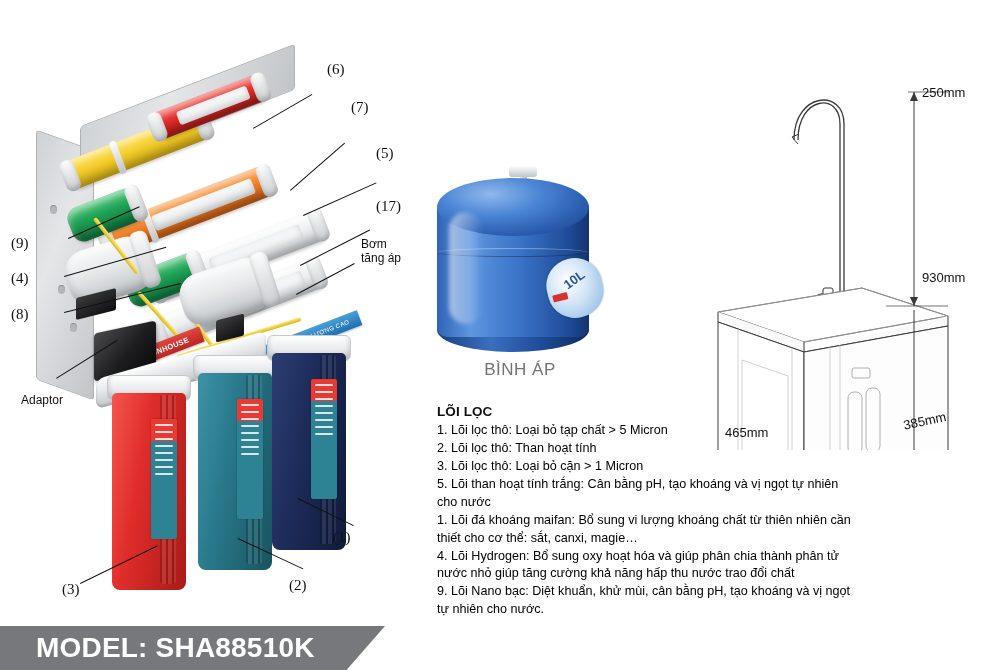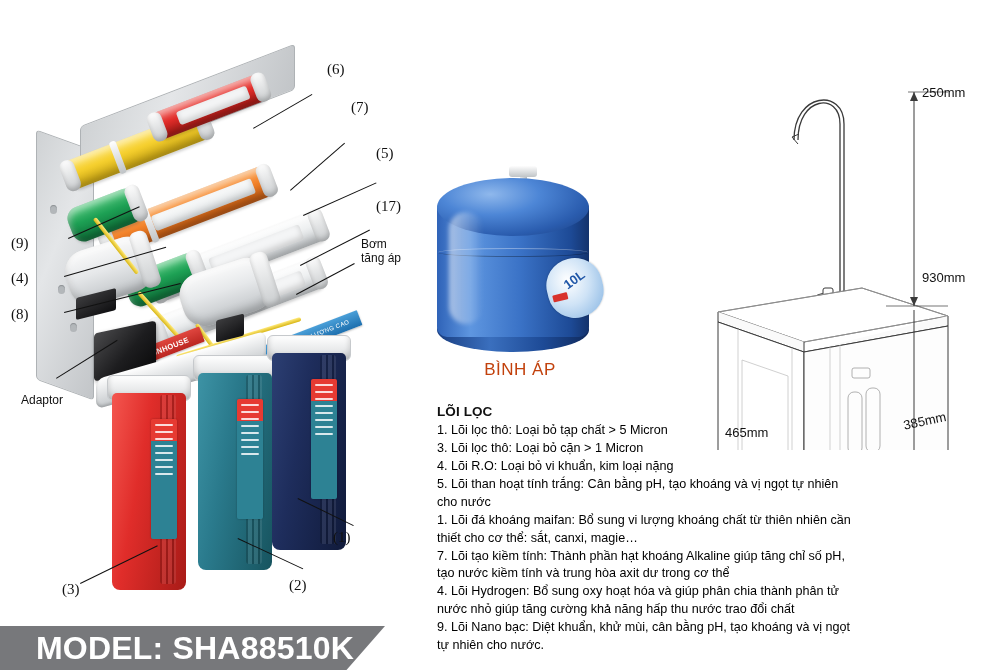--- a/index.html
+++ b/index.html
@@ -198,21 +198,21 @@
     border-radius:50%/45%;
     background:radial-gradient(ellipse at 40% 35%, #ffffff 0%, #cfe3f6 45%, #7fb0e0 100%);
     transform: rotate(-14deg);
     box-shadow: 0 0 2px rgba(0,0,0,.3);
     overflow:hidden;
   }
   .tank-label .cap { position:absolute; left:4px; top:32px; width:15px; height:7px; background:#d8322c; border-radius:1px; }
   .tank-label .vol { position:absolute; left:18px; top:14px; font-size:13px; font-weight:bold; color:#2057a8; transform:rotate(-22deg); font-family:"Liberation Sans",sans-serif; }
   .tank-caption {
     position:absolute; left:0; right:0; top:200px; text-align:center;
-    font-family:"Liberation Sans", sans-serif; font-size:17px; color:#c2410c; letter-spacing:.5px;
+    font-family:"Liberation Sans", sans-serif; font-size:17px; color:#737373; letter-spacing:.5px;
   }
 
   
   #filter-list { position:absolute; left:437px; top:404px; width:420px; }
   #filter-list h3 {
     margin:0 0 3px 0; font-size:13.5px; font-weight:bold; letter-spacing:.1px;
     font-family:"Liberation Sans", sans-serif; color:#111;
   }
   #filter-list ul { list-style:none; margin:0; padding:0; }
   #filter-list li {
@@ -230,21 +230,21 @@
   }
 
   
   #model-banner {
     position:absolute; left:0; bottom:0; width:385px; height:44px;
     background:#77787b;
     clip-path: polygon(0 0, 100% 0, 90% 100%, 0 100%);
     display:flex; align-items:center;
   }
   #model-banner span {
-    color:#ffffff; font-weight:bold; font-size:32px; letter-spacing:.2px;
+    color:#ffffff; font-weight:bold; font-size:28px; letter-spacing:.2px;
     padding-left:36px; font-family:"Liberation Sans", sans-serif;
   }
 </style>
 </head>
 <body>
 
 <div id="stage">
 
   <div id="ro-unit">
 
@@ -403,25 +403,24 @@
       <div class="cap"></div>
       <div class="vol">10L</div>
     </div>
     <div class="tank-caption">BÌNH ÁP</div>
   </div>
 
   <div id="filter-list">
     <h3>LÕI LỌC</h3>
     <ul>
       <li>1. Lõi lọc thô: Loại bỏ tạp chất &gt; 5 Micron</li>
+      <li>2. Lõi lọc thô: Than hoạt tính</li>
       <li>3. Lõi lọc thô: Loại bỏ cặn &gt; 1 Micron</li>
-      <li>4. Lõi R.O: Loại bỏ vi khuẩn, kim loại nặng</li>
       <li>5. Lõi than hoạt tính trắng: Cân bằng pH, tạo khoáng và vị ngọt tự nhiên cho nước</li>
       <li>1. Lõi đá khoáng maifan: Bổ sung vi lượng khoáng chất từ thiên nhiên cần thiết cho cơ thể: sắt, canxi, magie…</li>
-      <li>7. Lõi tạo kiềm tính: Thành phần hạt khoáng Alkaline giúp tăng chỉ số pH, tạo nước kiềm tính và trung hòa axit dư trong cơ thể</li>
       <li>4. Lõi Hydrogen: Bổ sung oxy hoạt hóa và giúp phân chia thành phân tử nước nhỏ giúp tăng cường khả năng hấp thu nước trao đổi chất</li>
       <li>9. Lõi Nano bạc: Diệt khuẩn, khử mùi, cân bằng pH, tạo khoáng và vị ngọt tự nhiên cho nước.</li>
 
     </ul>
   </div>
 
   <div id="dim-drawing">
     <svg width="320" height="430" viewBox="0 0 320 430" fill="none" stroke="#3a3a3a" stroke-width="1">
 
       <g>

